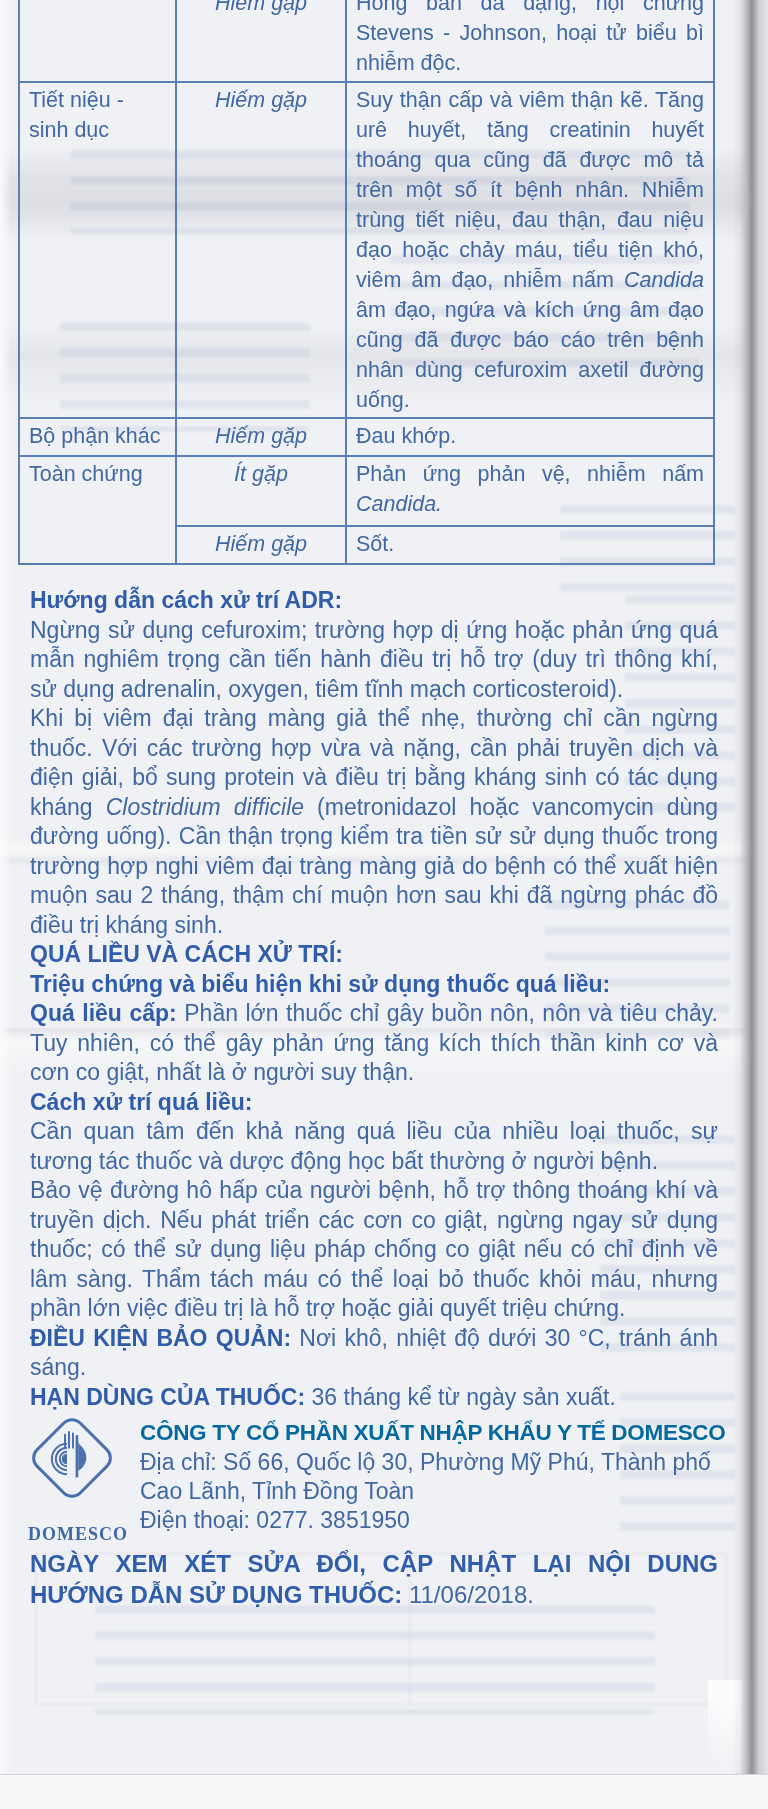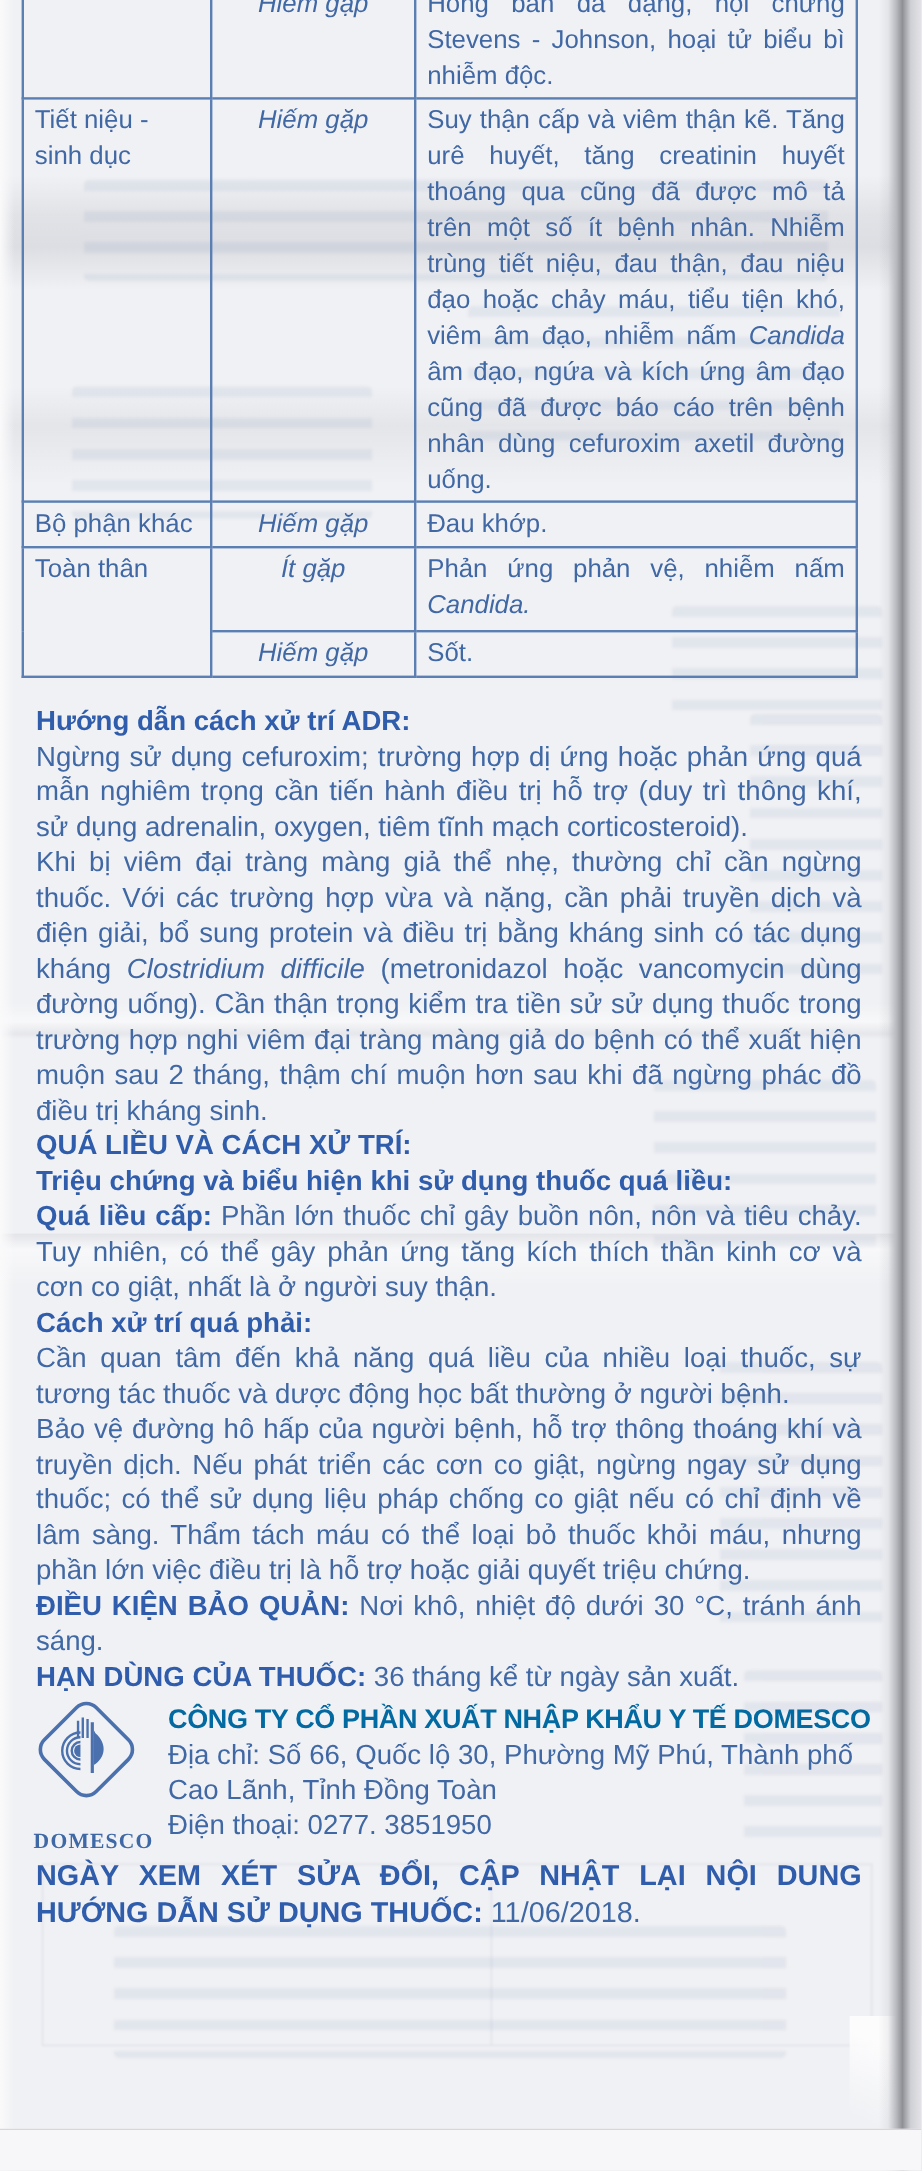--- a/index.html
+++ b/index.html
@@ -108,39 +108,39 @@
 sinh dục</td>
       <td class="freq">Hiếm gặp</td>
       <td class="desc"><span>Suy thận cấp và viêm thận kẽ. Tăng urê huyết, tăng creatinin huyết thoáng qua cũng đã được mô tả trên một số ít bệnh nhân. Nhiễm trùng tiết niệu, đau thận, đau niệu đạo hoặc chảy máu, tiểu tiện khó, viêm âm đạo, nhiễm nấm </span><span class="it">Candida</span><span> âm đạo, ngứa và kích ứng âm đạo cũng đã được báo cáo trên bệnh nhân dùng cefuroxim axetil đường uống.</span></td>
     </tr>
     <tr class="r3">
       <td class="organ">Bộ phận khác</td>
       <td class="freq">Hiếm gặp</td>
       <td class="desc">Đau khớp.</td>
     </tr>
     <tr class="r4">
-      <td class="organ" rowspan="2">Toàn thân</td>
+      <td class="organ" rowspan="2">Toàn chứng</td>
       <td class="freq">Ít gặp</td>
       <td class="desc"><span>Phản ứng phản vệ, nhiễm nấm </span><span class="it">Candida.</span></td>
     </tr>
     <tr class="r5">
       <td class="freq">Hiếm gặp</td>
       <td class="desc">Sốt.</td>
     </tr>
   </tbody>
     </table>
 
   <div class="body">
     <p class="hd">Hướng dẫn cách xử trí ADR:</p>
     <p>Ngừng sử dụng cefuroxim; trường hợp dị ứng hoặc phản ứng quá mẫn nghiêm trọng cần tiến hành điều trị hỗ trợ (duy trì thông khí, sử dụng adrenalin, oxygen, tiêm tĩnh mạch corticosteroid).</p>
     <p><span>Khi bị viêm đại tràng màng giả thể nhẹ, thường chỉ cần ngừng thuốc. Với các trường hợp vừa và nặng, cần phải truyền dịch và điện giải, bổ sung protein và điều trị bằng kháng sinh có tác dụng kháng </span><span class="it">Clostridium difficile</span><span> (metronidazol hoặc vancomycin dùng đường uống). Cần thận trọng kiểm tra tiền sử sử dụng thuốc trong trường hợp nghi viêm đại tràng màng giả do bệnh có thể xuất hiện muộn sau 2 tháng, thậm chí muộn hơn sau khi đã ngừng phác đồ điều trị kháng sinh.</span></p>
     <p class="hd">QUÁ LIỀU VÀ CÁCH XỬ TRÍ:</p>
     <p class="hd">Triệu chứng và biểu hiện khi sử dụng thuốc quá liều:</p>
     <p><span class="lbl">Quá liều cấp:</span><span> Phần lớn thuốc chỉ gây buồn nôn, nôn và tiêu chảy. Tuy nhiên, có thể gây phản ứng tăng kích thích thần kinh cơ và cơn co giật, nhất là ở người suy thận.</span></p>
-    <p class="hd">Cách xử trí quá phải:</p>
+    <p class="hd">Cách xử trí quá liều:</p>
     <p>Cần quan tâm đến khả năng quá liều của nhiều loại thuốc, sự tương tác thuốc và dược động học bất thường ở người bệnh.</p>
     <p>Bảo vệ đường hô hấp của người bệnh, hỗ trợ thông thoáng khí và truyền dịch. Nếu phát triển các cơn co giật, ngừng ngay sử dụng thuốc; có thể sử dụng liệu pháp chống co giật nếu có chỉ định về lâm sàng. Thẩm tách máu có thể loại bỏ thuốc khỏi máu, nhưng phần lớn việc điều trị là hỗ trợ hoặc giải quyết triệu chứng.</p>
     <p><span class="lbl">ĐIỀU KIỆN BẢO QUẢN:</span><span> Nơi khô, nhiệt độ dưới 30 °C, tránh ánh sáng.</span></p>
     <p><span class="lbl">HẠN DÙNG CỦA THUỐC:</span><span> 36 tháng kể từ ngày sản xuất.</span></p>
 
     <div class="company-row">
       <div class="logo-col">
         <div class="diamond"></div>
         <svg class="emblem" width="66" height="66" viewBox="0 0 100 100">
           <g fill="none" stroke="#4a70ae" stroke-width="3">

